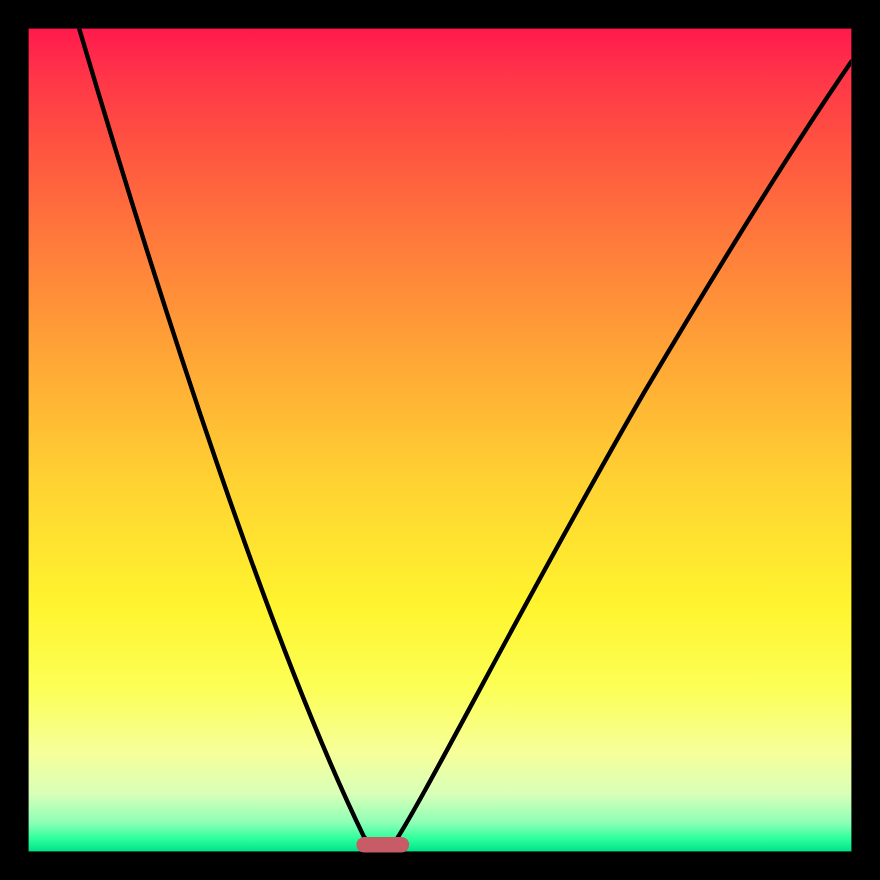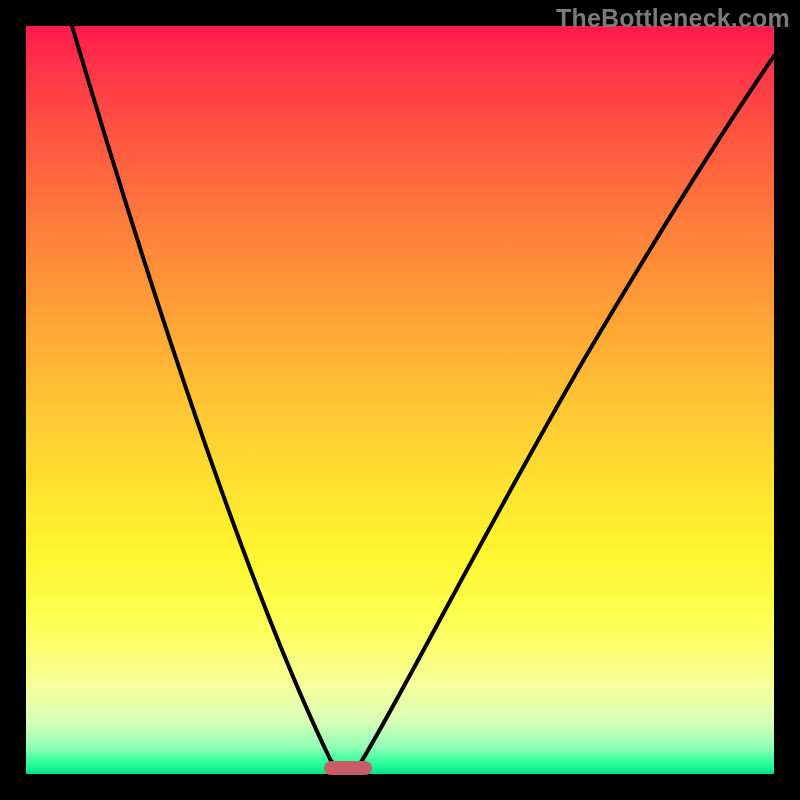--- a/index.html
+++ b/index.html
@@ -72,14 +72,13 @@
                C 120 250, 220 560, 305 735
                L 315 744
                L 330 744
                C 360 700, 450 520, 560 330
                C 640 195, 700 100, 748 30" fill="none" stroke="#000" stroke-width="4" stroke-linecap="round"></path>
     </svg>
 
     <div class="marker" style="left:298px; top:735px; width:48px; height:14px;"></div>
   </div>
 
-  <div class="watermark">TheBottleneck.com</div>
 </div>
 
 </body></html>

